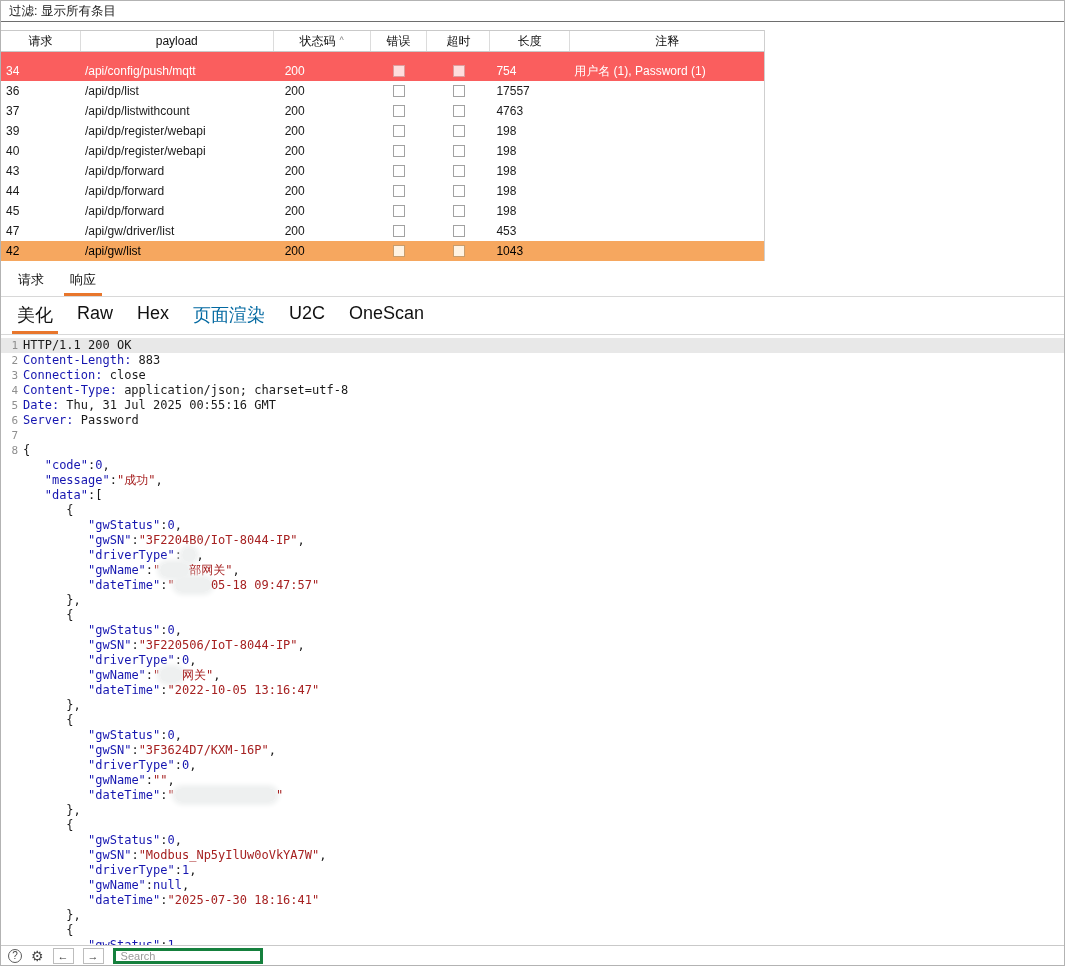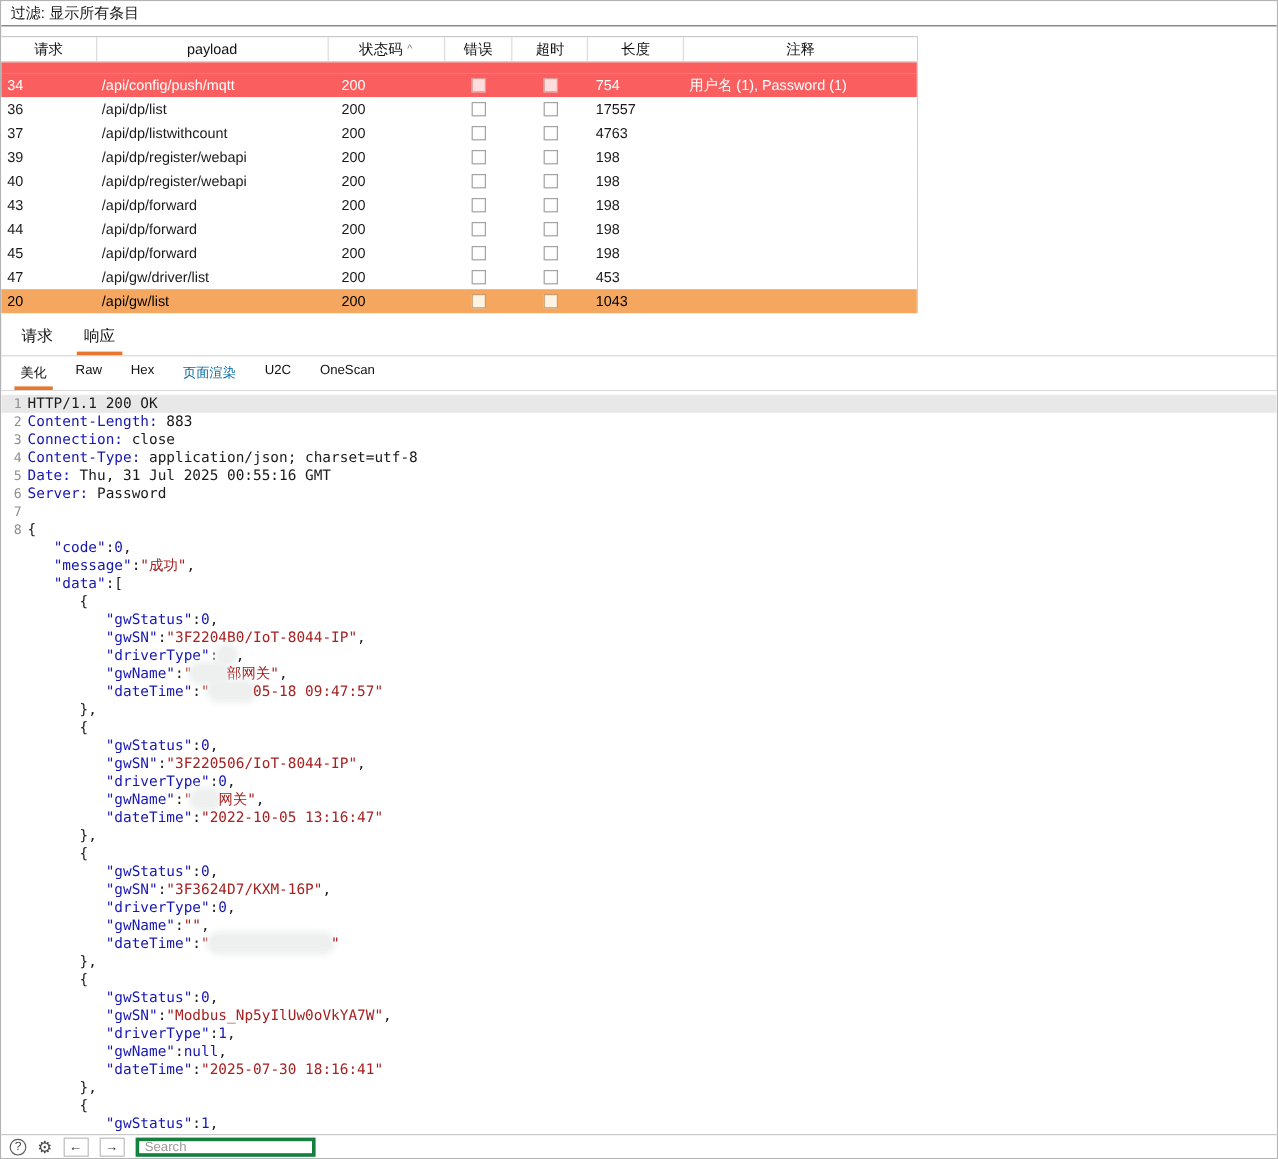--- a/index.html
+++ b/index.html
@@ -33,21 +33,21 @@
   .cb{width:12px;height:12px;border:1px solid #a2a2a2;background:#fff;display:inline-block;flex:none}
   .red .cb{background:#ffdddd;border-color:#dd9d9d}
   .sel .cb{background:#fff3e3;border-color:#c89d6d}
 
   
   .ptabs{flex:none;display:flex;margin-top:4px;border-bottom:1px solid #d8d8d8;padding-left:4px}
   .ptab{position:relative;padding:6px 13px 7px;font-size:13px;cursor:pointer;color:#111}
   .ptab.active::after{content:"";position:absolute;left:7px;right:7px;bottom:0;height:3px;background:#e8762c}
   
   .vtabs{flex:none;display:flex;border-bottom:1px solid #d8d8d8;padding-left:4px}
-  .vtab{position:relative;padding:6px 12px 7px;font-size:11px;cursor:pointer;color:#111}
+  .vtab{position:relative;padding:6px 12px 7px;font-size:18px;cursor:pointer;color:#111}
   .vtab.active::after{content:"";position:absolute;left:7px;right:7px;bottom:0;height:3px;background:#e8762c}
   .vtab.disabled{color:#0369a1;cursor:default}
 
   
   .editor{flex:1 1 auto;overflow:hidden;background:#fff;padding-top:3px;font-family:"DejaVu Sans Mono","Liberation Mono",monospace;font-size:12px}
   .ln{display:flex;height:15px;line-height:15px;white-space:pre}
   .ln.hl{background:#e8e8e8}
   .num{flex:none;width:22px;text-align:right;padding-right:5px;color:#8f8f8f;font-size:11px}
   .codeseg .p{color:#1a1a1a}
   .codeseg .h{color:#1616b0}
@@ -211,21 +211,21 @@
           <div class="c c-er">
             <span class="cb"></span>
           </div>
           <div class="c c-to">
             <span class="cb"></span>
           </div>
           <div class="c c-ln">453</div>
           <div class="c c-cm"></div>
         </div>
         <div class="trow sel">
-          <div class="c c-id">20</div>
+          <div class="c c-id">42</div>
           <div class="c c-pl">/api/gw/list</div>
           <div class="c c-st">200</div>
           <div class="c c-er">
             <span class="cb"></span>
           </div>
           <div class="c c-to">
             <span class="cb"></span>
           </div>
           <div class="c c-ln">1043</div>
           <div class="c c-cm"></div>

